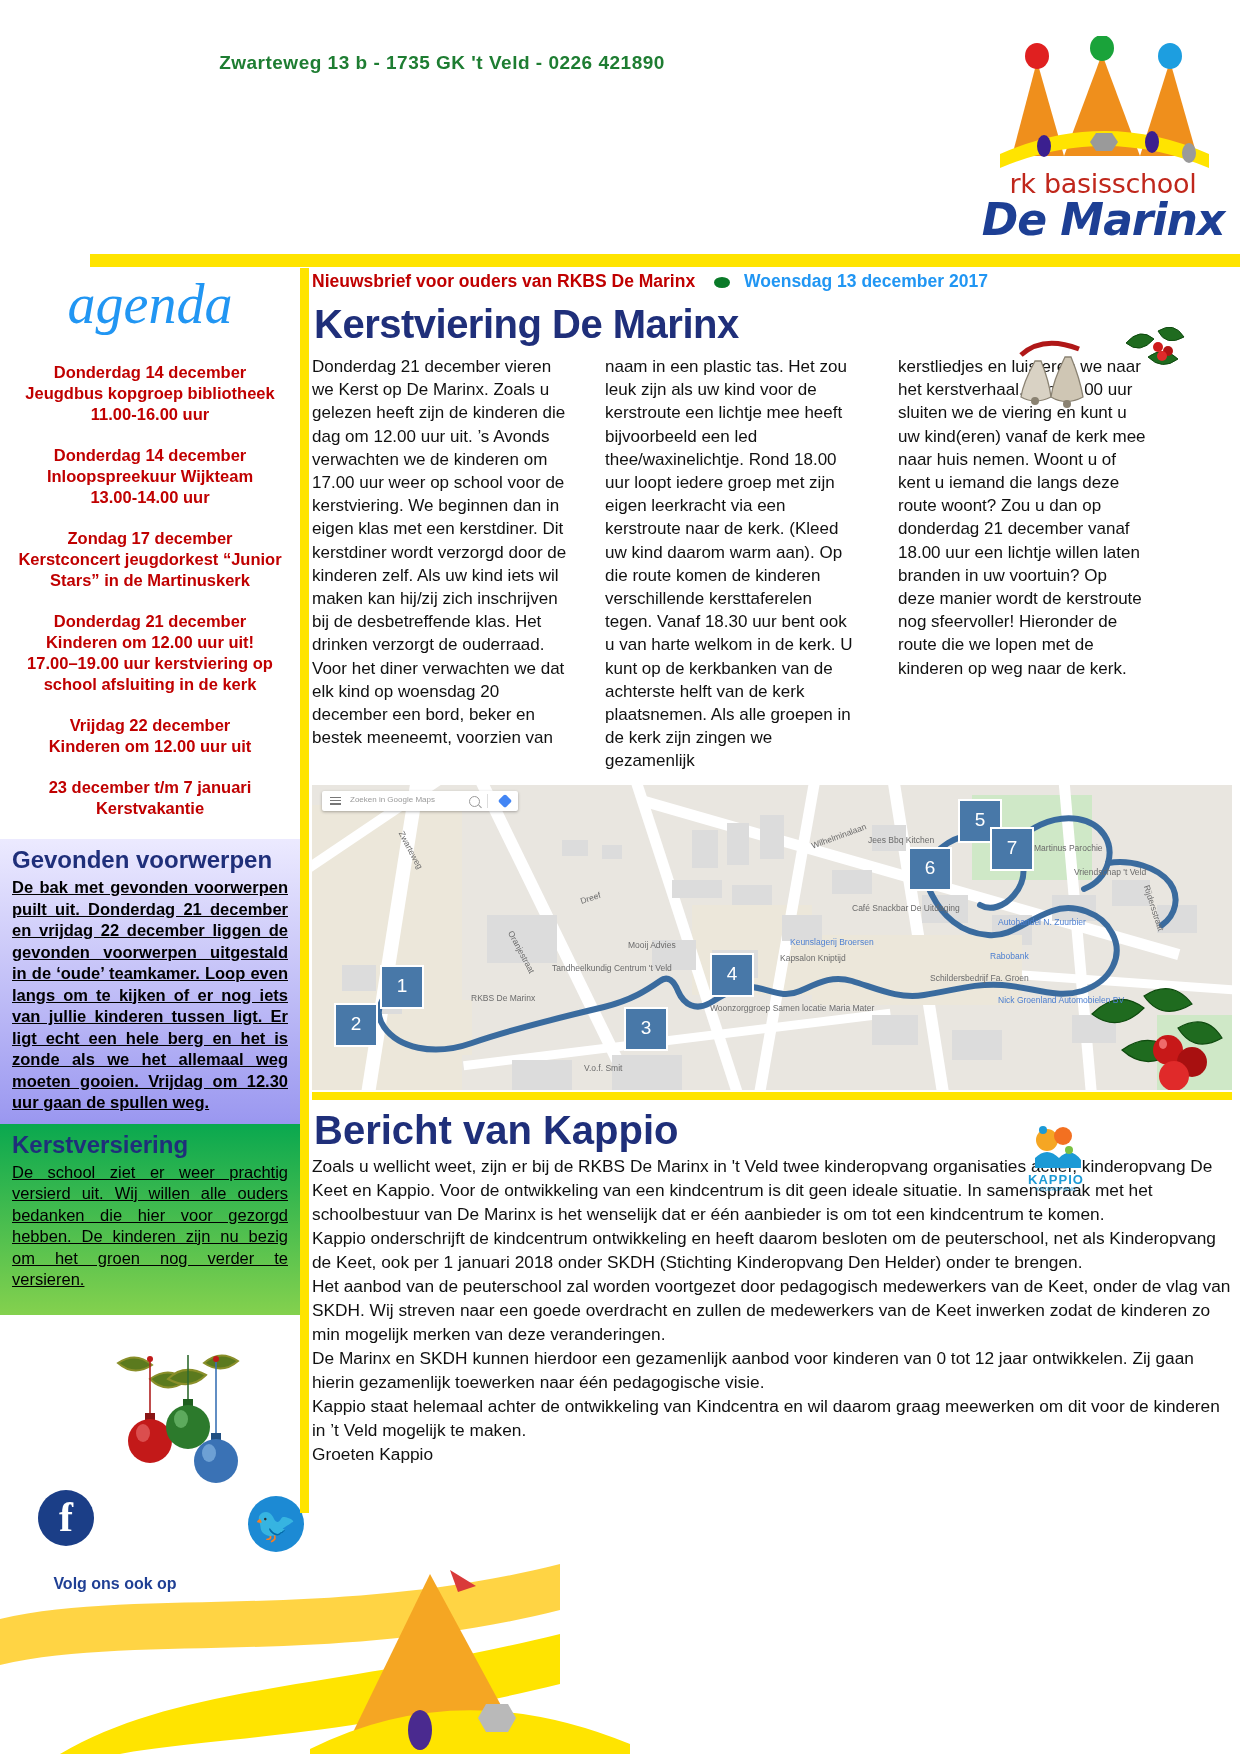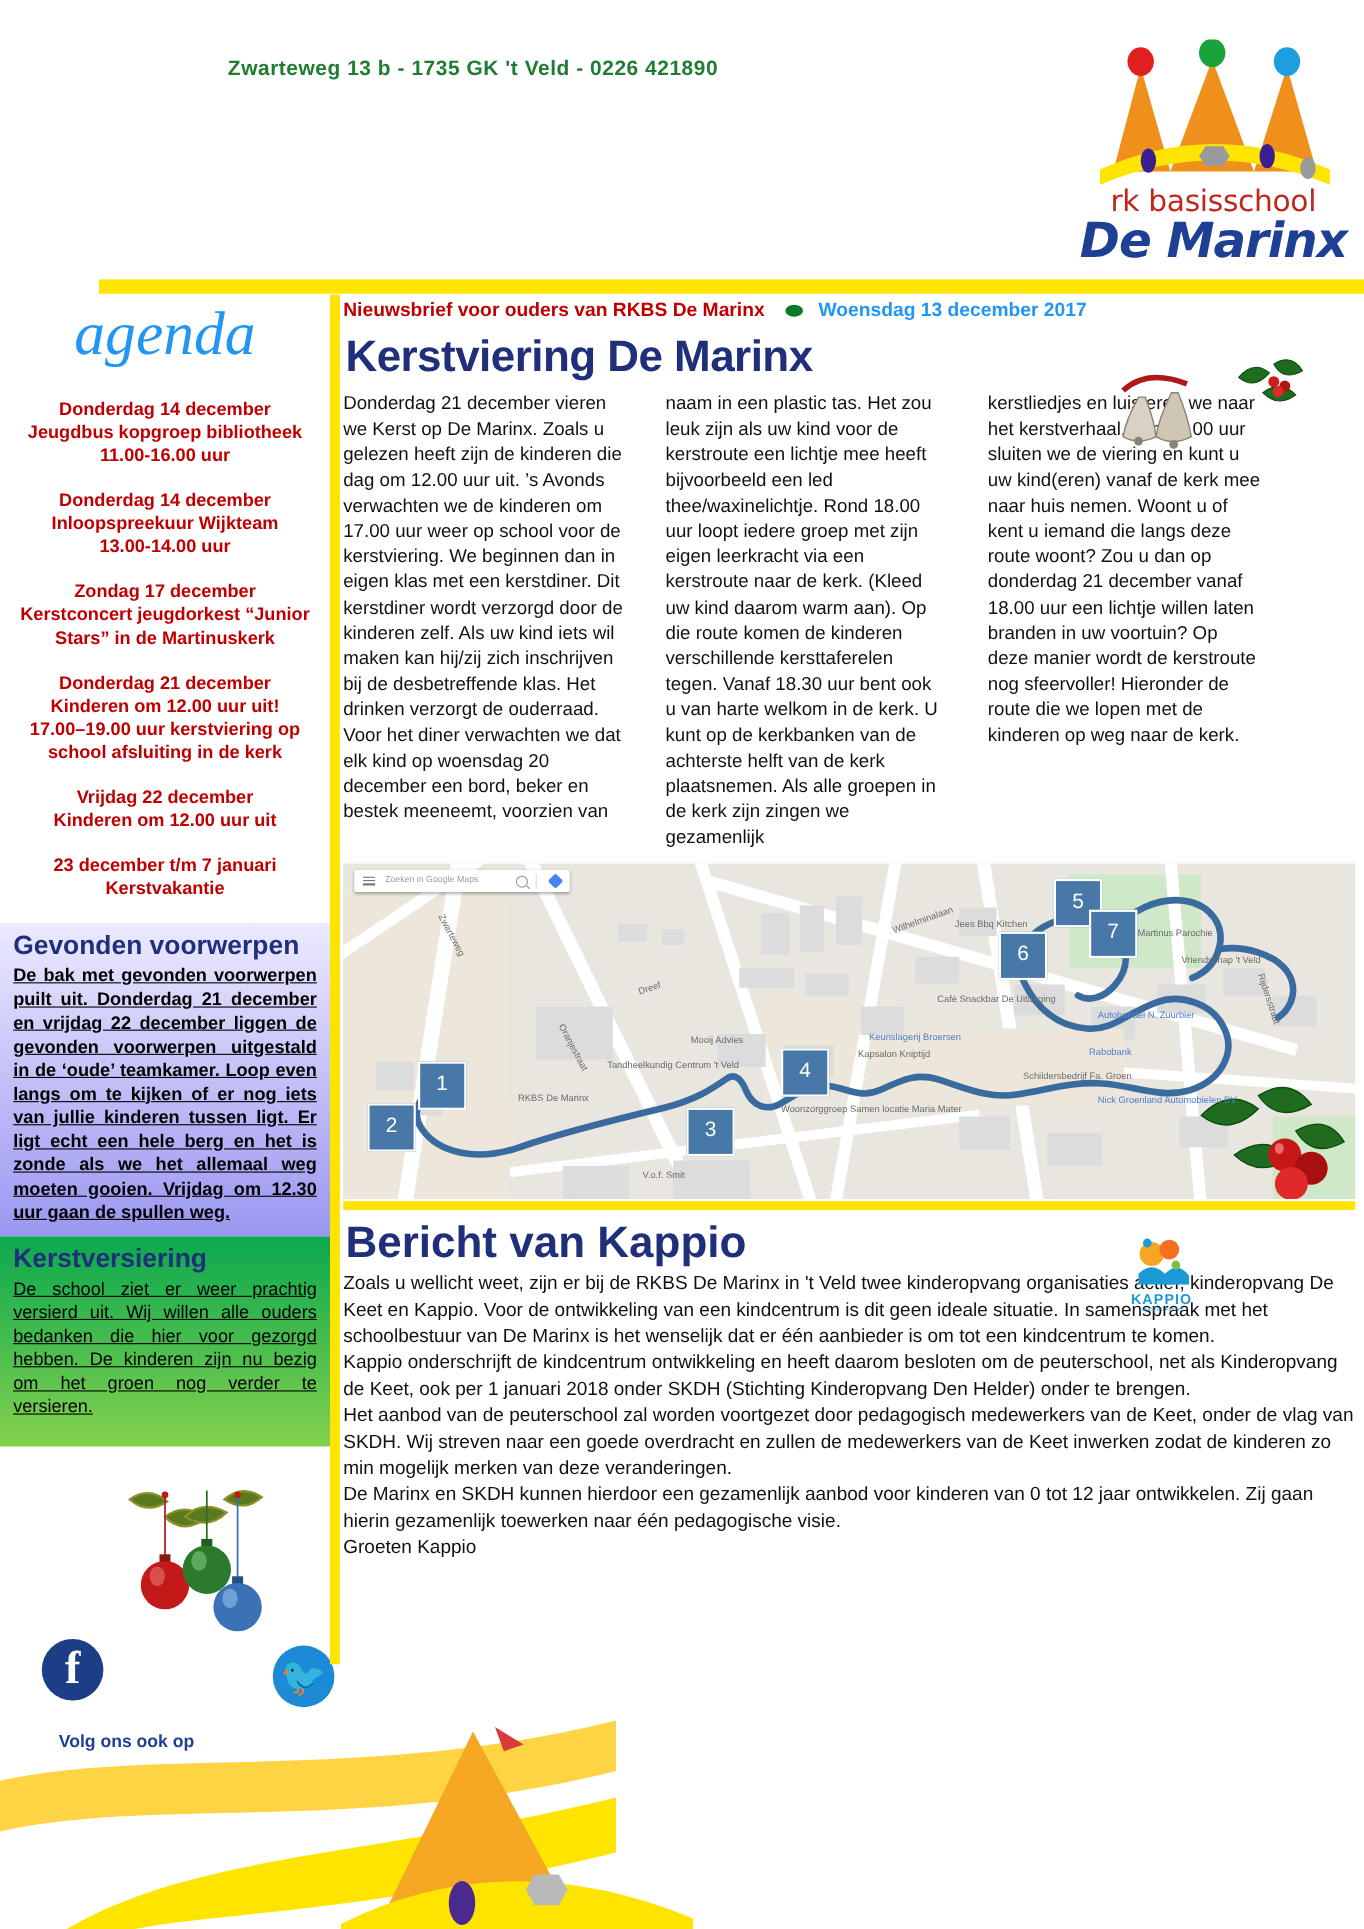--- a/index.html
+++ b/index.html
@@ -8,21 +8,21 @@
     width:1240px;height:1754px;
     background:#ffffff;
     font-family:"Liberation Sans", sans-serif;
     position:relative;overflow:hidden;
   }
   .page{position:relative;width:1240px;height:1754px;}
 
   
   .header{position:relative;height:258px;}
   .addressline{
-    position:absolute;top:52px;left:0;width:860px;text-align:center;
+    position:absolute;top:52px;left:12px;width:860px;text-align:center;
     font-size:19px;font-weight:bold;color:#1e7d32;letter-spacing:.5px;
     font-family:"Liberation Sans", sans-serif;
   }
   .masthead{
     position:absolute;top:52px;left:100px;width:700px;height:210px;
     color:#ef8f1c;font-family:"Liberation Serif", serif;
     font-size:170px;line-height:200px;font-style:italic;font-weight:400;
     white-space:nowrap;
   }
   
@@ -393,20 +393,21 @@
         </svg>
         <div class="kappio-word">KAPPIO</div>
         <div class="kappio-sub">KINDEROPVANG</div>
       </div>
 
       <div class="kappio-body">
         <p class="kappio-first">Zoals u wellicht weet, zijn er bij de RKBS De Marinx in                              't Veld twee kinderopvang organisaties actief, kinderopvang De Keet en Kappio. Voor de ontwikkeling van een kindcentrum is dit geen ideale situatie. In samenspraak met het schoolbestuur van De Marinx is het wenselijk dat er één aanbieder is om tot een kindcentrum te komen.</p>
         <p>Kappio onderschrijft de kindcentrum ontwikkeling en heeft daarom besloten om de peuterschool, net als Kinderopvang de Keet, ook per 1 januari 2018 onder SKDH (Stichting Kinderopvang Den Helder) onder te brengen.</p>
         <p>Het aanbod van de peuterschool zal worden voortgezet door pedagogisch medewerkers van de Keet, onder de vlag van SKDH. Wij streven naar een goede overdracht en zullen de medewerkers van de Keet inwerken zodat de kinderen zo min mogelijk merken van deze veranderingen.</p>
         <p>De Marinx en SKDH kunnen hierdoor een gezamenlijk aanbod voor kinderen van 0 tot 12 jaar ontwikkelen. Zij gaan hierin gezamenlijk toewerken naar één pedagogische visie.</p>
+        <p>Kappio staat helemaal achter de ontwikkeling van Kindcentra en wil daarom graag meewerken om dit voor de kinderen in ’t Veld mogelijk te maken.</p>
         <p>Groeten Kappio</p>
       </div>
     </div>
   </div>
 
   <svg class="swoosh" viewBox="0 0 560 240">
     <path d="M-20,110 C120,70 320,110 560,50 L560,96 C320,156 120,116 -20,156 Z" fill="#ffd23a" opacity=".95"></path>
     <path d="M60,240 C180,170 330,176 560,120 L560,170 C330,226 200,224 120,240 Z" fill="#ffe400"></path>
   </svg>
 

